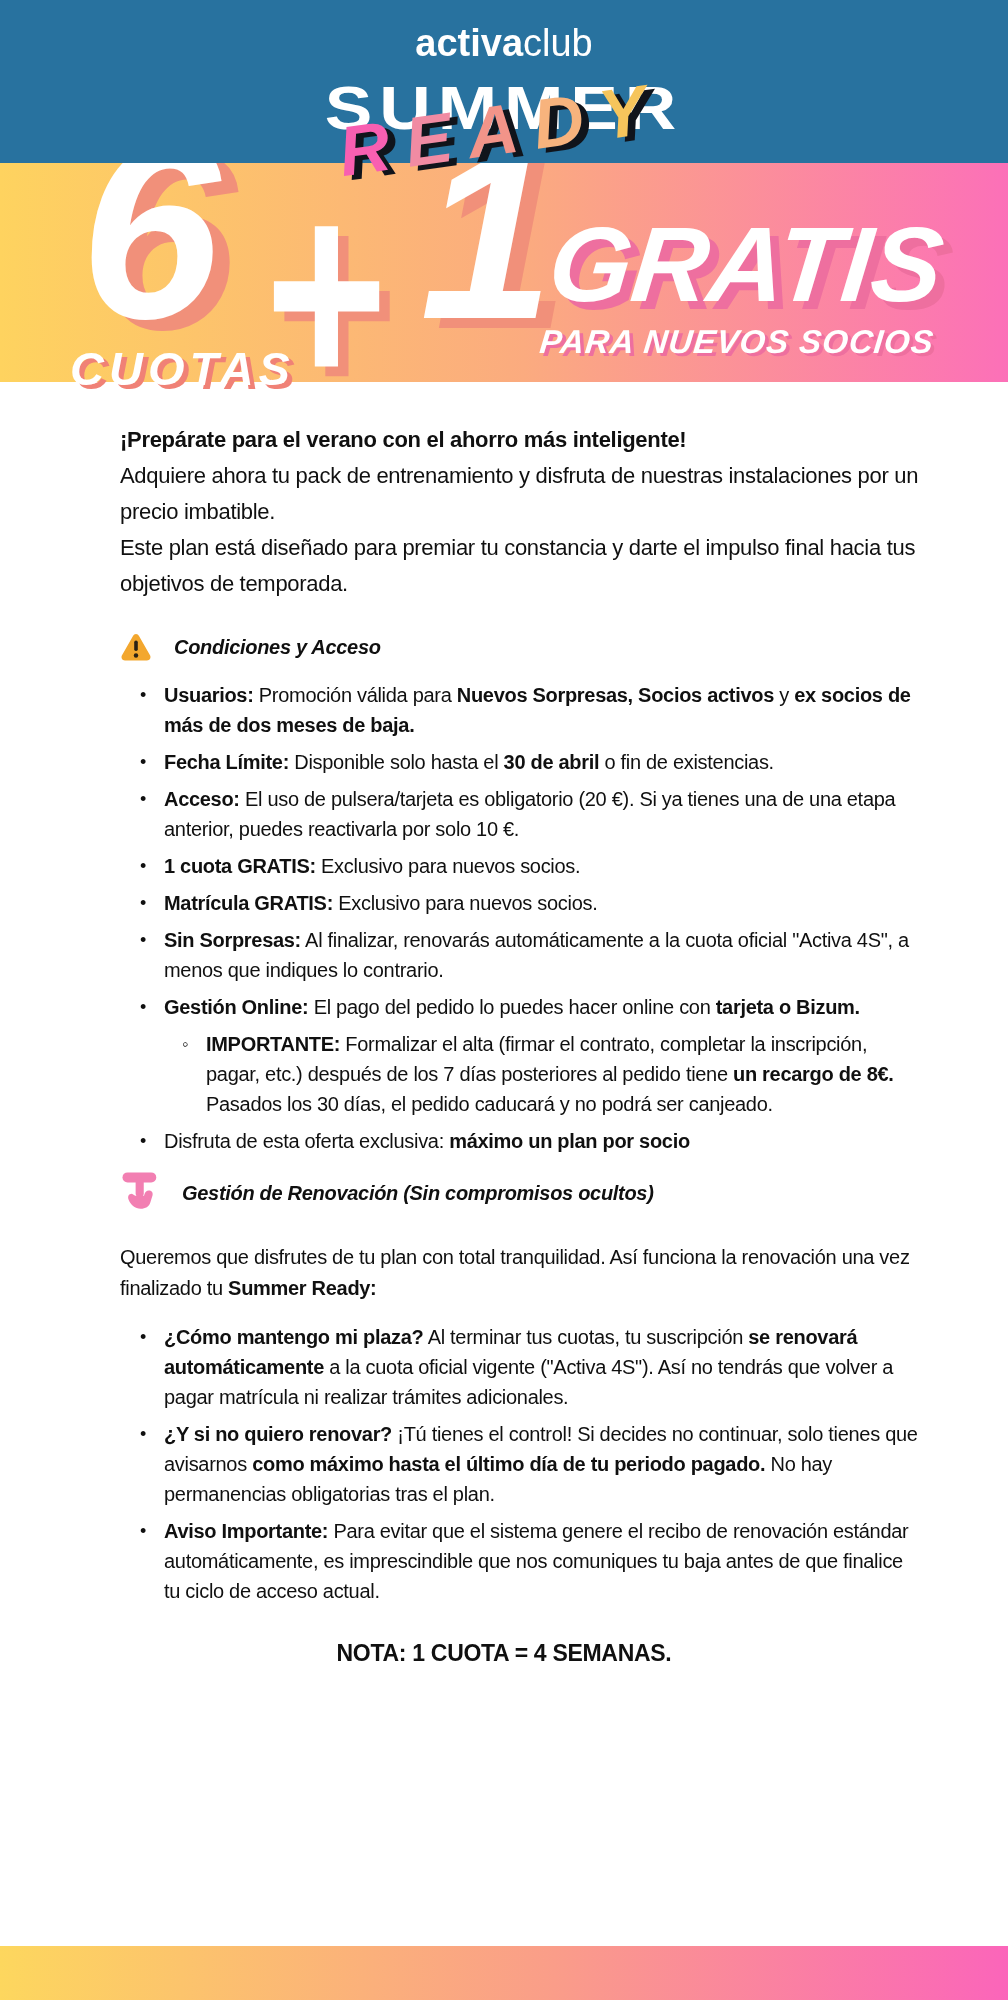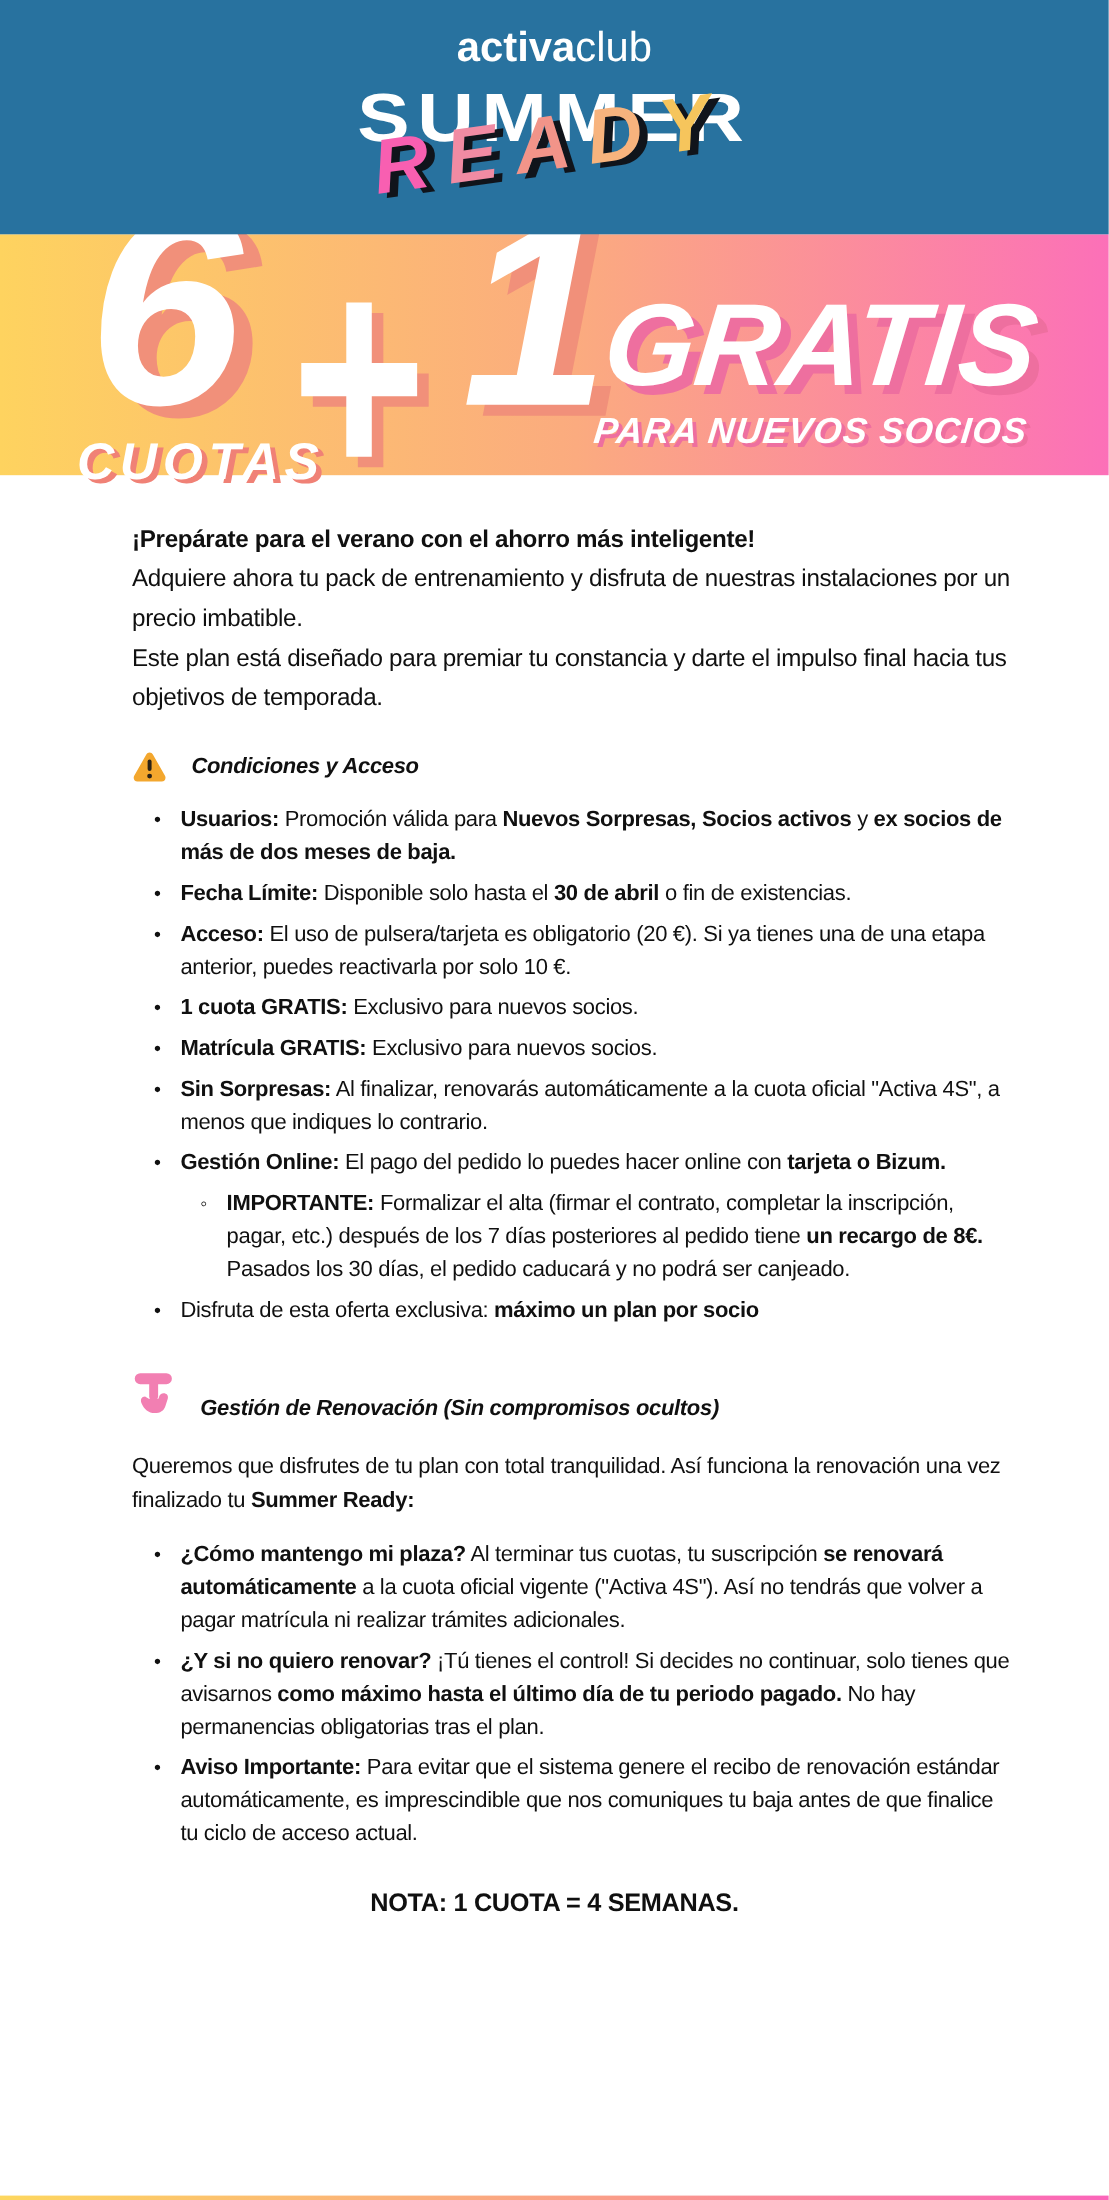--- a/index.html
+++ b/index.html
@@ -5,21 +5,21 @@
   * { margin:0; padding:0; box-sizing:border-box; }
   html,body { width:1008px; }
   body {
     height:2000px; overflow:hidden; background:#fff;
     font-family:"Liberation Sans", sans-serif; color:#101010;
     font-stretch:condensed;
   }
   b { font-weight:700; }
 
   
-  .hero { position:relative; height:213px; background:#28729f; z-index:2; }
+  .hero { position:relative; height:163px; background:#28729f; z-index:2; }
   .logo { position:absolute; top:22px; left:0; width:100%; text-align:center;
           font-size:38px; color:#fff; letter-spacing:0; }
   .logo .lb { font-weight:700; }
   .logo .ll { font-weight:300; }
   .summer { position:absolute; top:72px; left:0; width:100%; text-align:center;
             color:#fff; font-weight:900; font-size:62px; letter-spacing:6px;
             transform:scaleX(1.15); }
   .ready { position:absolute; left:338px; top:96px; display:flex; gap:16px;
            transform:rotate(-8deg); font-size:70px; font-style:italic; font-weight:900;
            z-index:3; }
@@ -41,21 +41,21 @@
             transform:skewX(-6deg); text-shadow:4px 3px 0 #ee6f9f; }
   .cuotas { left:70px;  top:182px; font-size:47px; font-style:italic; letter-spacing:5px;
             text-shadow:5px 4px 0 #f08176; }
 
   
   .content { height:1564px; overflow:hidden; padding:40px 88px 0 120px; }
   .intro { font-size:22px; line-height:36px; letter-spacing:-0.3px; }
   .intro .lead { font-weight:700; }
 
   .sec-head { display:flex; align-items:center; gap:22px; margin-top:30px; }
-  .sec-head.renewal { margin-top:40px;align-items:flex-end; }
+  .sec-head.renewal { margin-top:14px; }
   .sec-head h2 { font-size:20px; font-style:italic; font-weight:800; letter-spacing:-0.3px; }
   .icon { flex:0 0 auto; display:inline-flex; }
 
   ul.bullets { list-style:none; margin-top:18px; }
   ul.bullets li { position:relative; margin-left:18px; padding-left:26px;
                   font-size:20px; line-height:30px; letter-spacing:-0.3px;
                   margin-bottom:7px; max-width:800px; }
   ul.bullets li::before { content:"•"; position:absolute; left:2px; top:0; font-size:18px; }
   ul.bullets li.sub { margin-left:60px; }
   ul.bullets li.sub::before { content:"◦"; }

